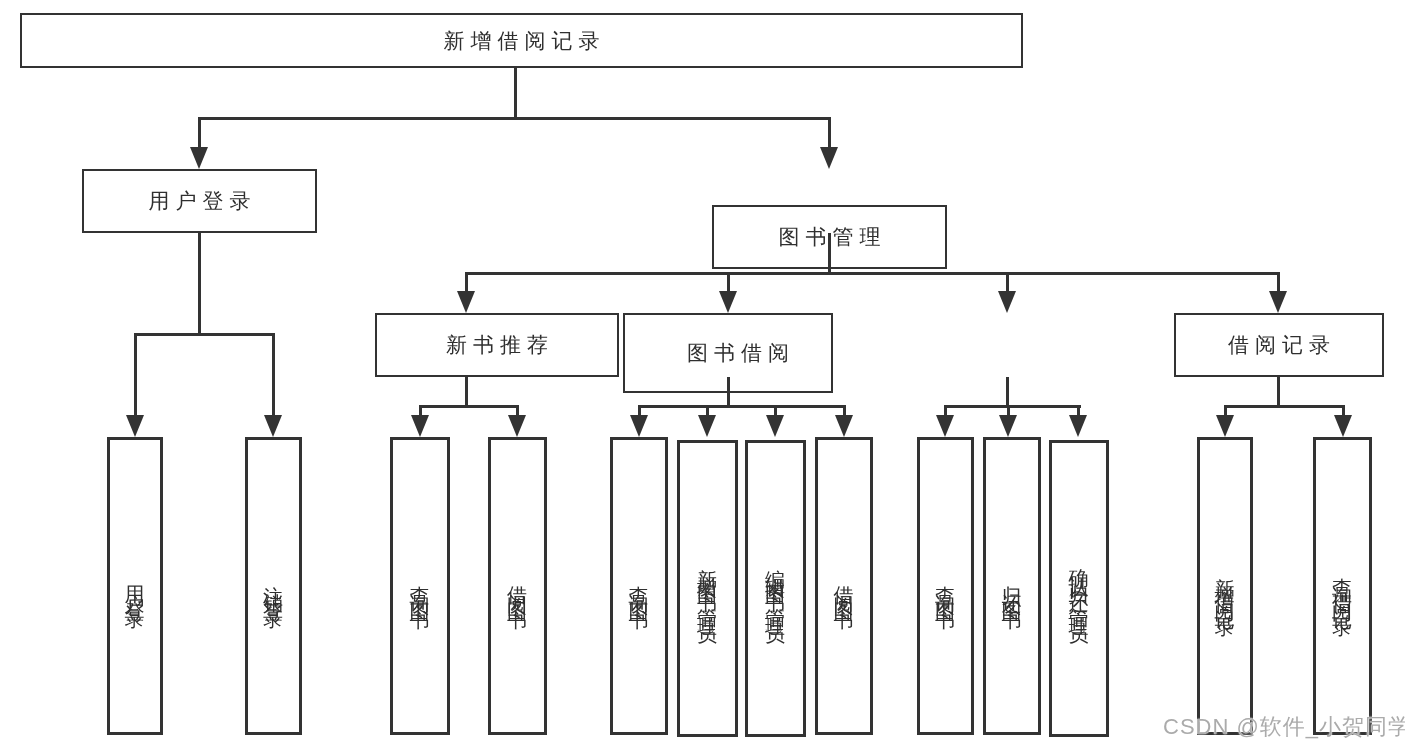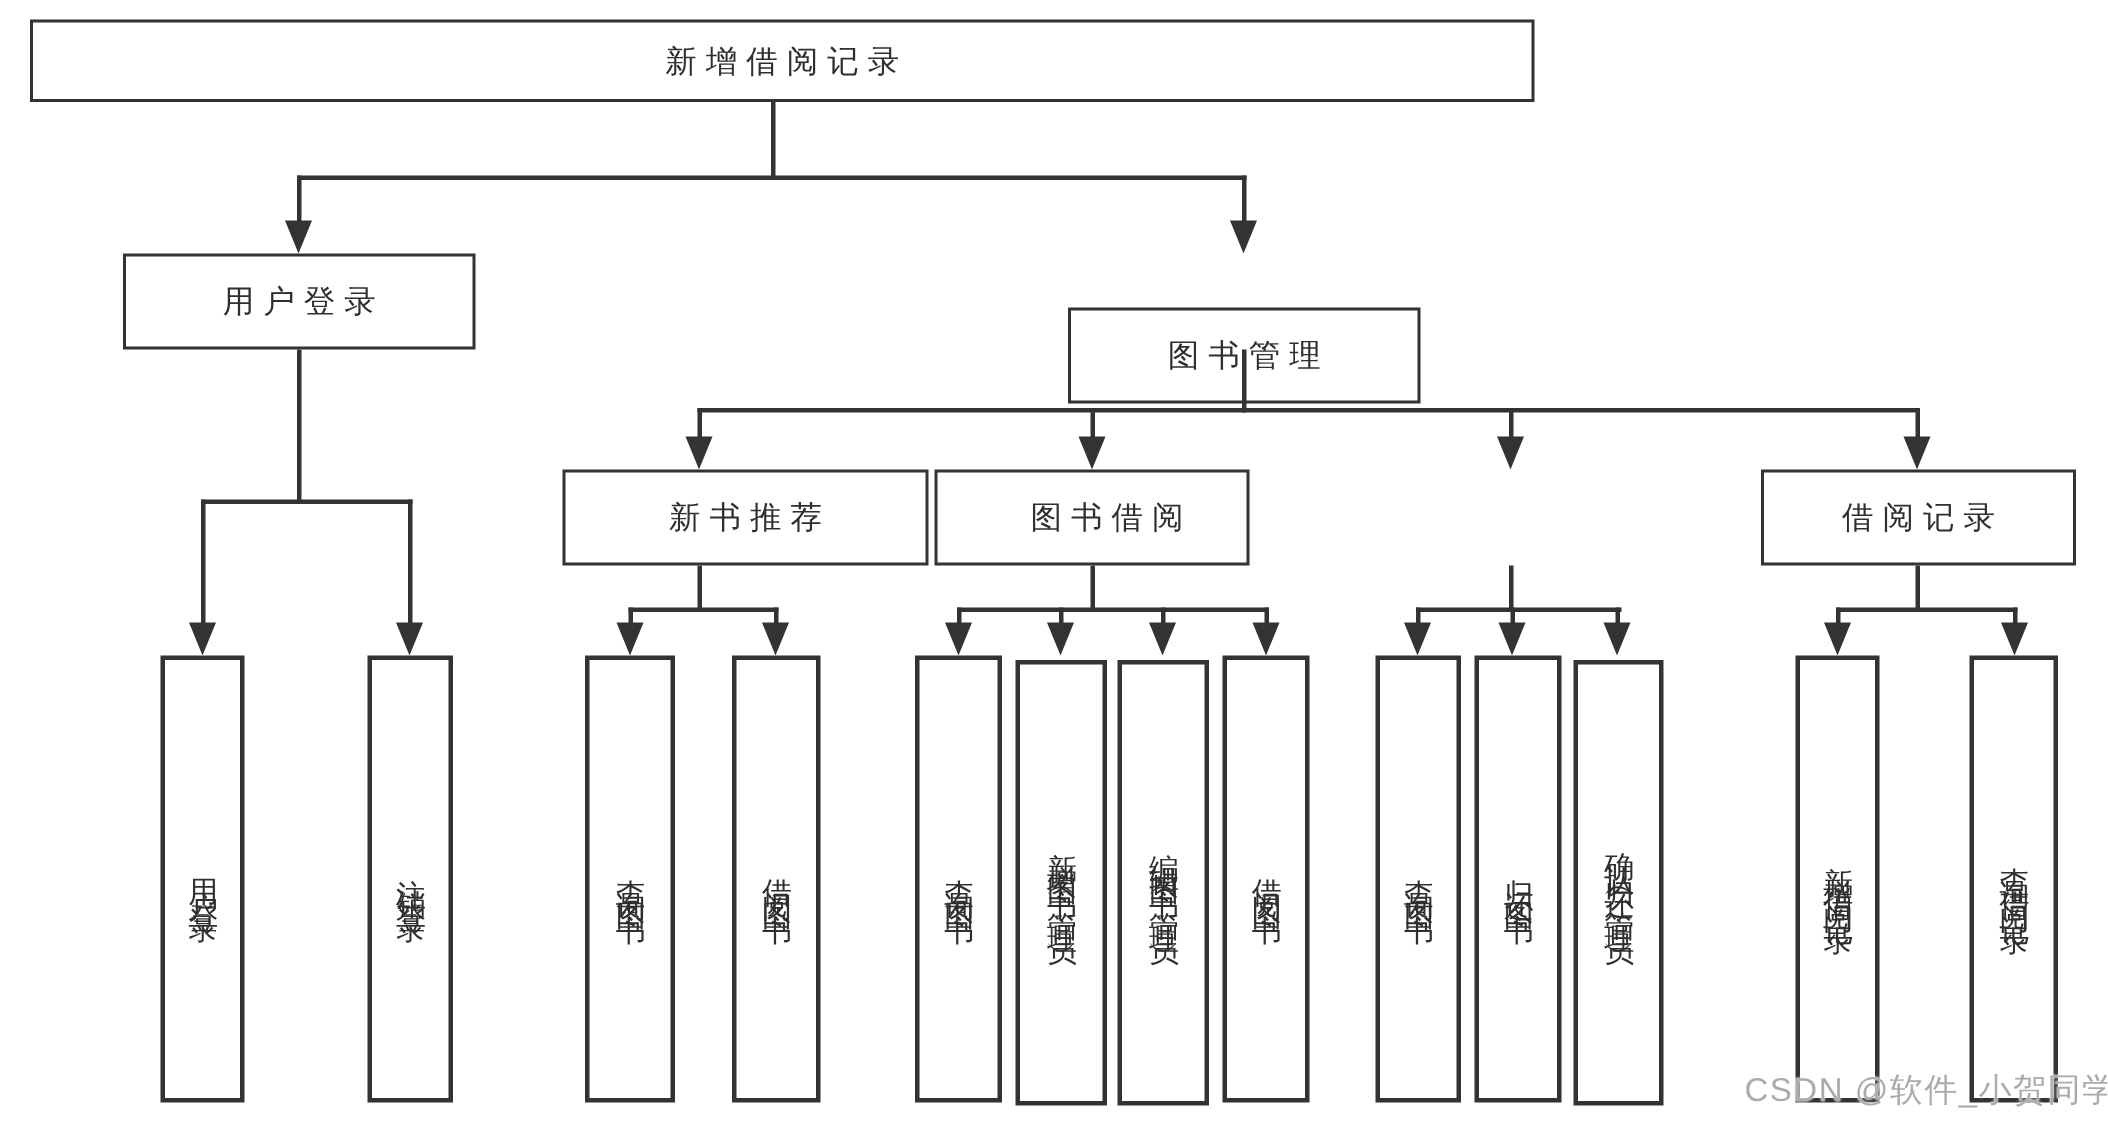--- a/index.html
+++ b/index.html
@@ -72,21 +72,21 @@
   <div class="v" style="left:727px;top:272px;height:24px;"></div>
   <div class="a" style="left:719px;top:291px;"></div>
   <div class="v" style="left:1006px;top:272px;height:24px;"></div>
   <div class="a" style="left:998px;top:291px;"></div>
   <div class="v" style="left:1277px;top:272px;height:24px;"></div>
   <div class="a" style="left:1269px;top:291px;"></div>
 
   <div class="b" style="left:375px;top:313px;width:244px;height:64px;">
     <span>新书推荐</span>
   </div>
-  <div class="b" style="left:623px;top:313px;width:210px;height:64px;padding-left:20px;">
+  <div class="b" style="left:623px;top:313px;width:210px;height:80px;padding-left:20px;">
     <span>图书借阅</span>
   </div>
   <div class="b" style="left:1174px;top:313px;width:210px;height:64px;">
     <span>借阅记录</span>
   </div>
 
   <div class="v" style="left:465px;top:377px;height:31px;"></div>
   <div class="h" style="left:419px;top:405px;width:100px;"></div>
   <div class="v" style="left:419px;top:405px;height:14px;"></div>
   <div class="a" style="left:411px;top:415px;"></div>

